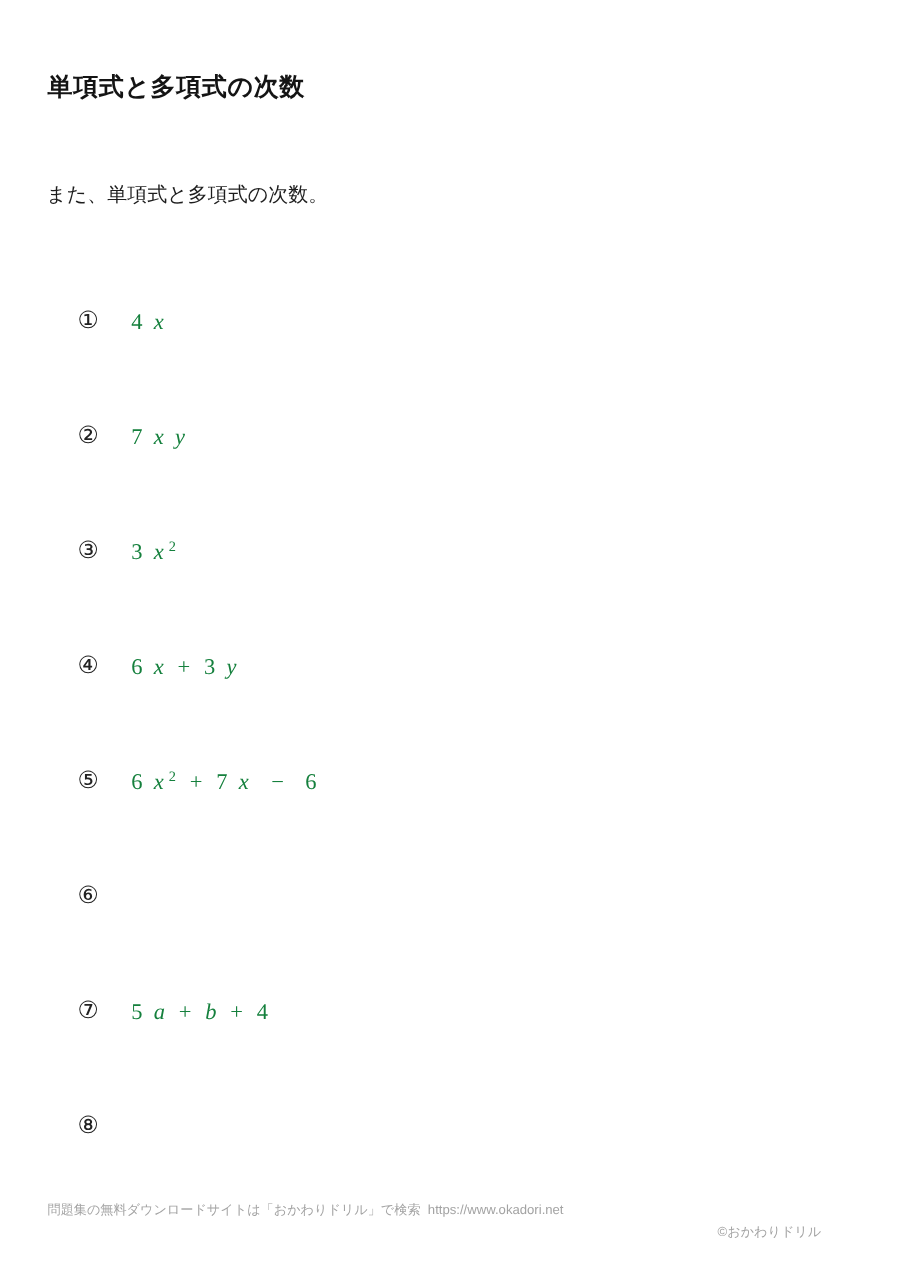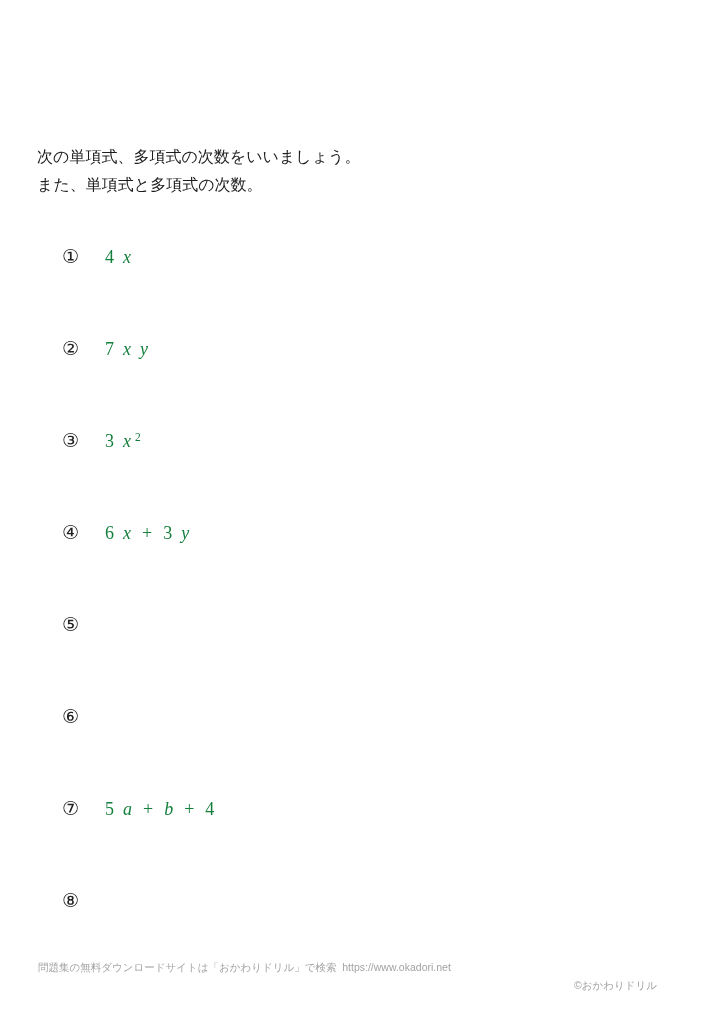--- a/index.html
+++ b/index.html
@@ -34,23 +34,23 @@
   }
   .footer{position:absolute;left:0;top:961px;width:724px;height:20px;font-size:10.5px;color:#a3a3a3;}
   .footer-left{position:absolute;left:38px;top:0;white-space:pre;}
   .footer-right{position:absolute;right:67px;top:18px;}
 </style>
 </head>
 <body>
 
 <div class="page">
 
+  <div class="title">単項式と多項式の次数</div>
 
   <div class="instructions">
-    <p>次の単項式、多項式の次数をいいましょう。</p>
     <p>また、単項式と多項式の次数。</p>
   </div>
 
   <div class="problems" id="problems">
       <div class="problem">
         <span class="pnum">①</span>
         <span class="expr"><span class="tk n">4</span><span class="tk v">x</span></span>
       </div>
       <div class="problem">
         <span class="pnum">②</span>
@@ -59,20 +59,21 @@
       <div class="problem">
         <span class="pnum">③</span>
         <span class="expr"><span class="tk n">3</span><span class="tk v">x</span><span class="tk s">2</span></span>
       </div>
       <div class="problem">
         <span class="pnum">④</span>
         <span class="expr"><span class="tk n">6</span><span class="tk v">x</span><span class="tk o">+</span><span class="tk n">3</span><span class="tk v">y</span></span>
       </div>
       <div class="problem">
         <span class="pnum">⑤</span>
+        <span class="expr"><span class="tk n">6</span><span class="tk v">x</span><span class="tk s">2</span><span class="tk o">+</span><span class="tk n">7</span><span class="tk v">x</span><span class="tk ow">−</span><span class="tk n">6</span></span>
       </div>
       <div class="problem">
         <span class="pnum">⑥</span>
       </div>
       <div class="problem">
         <span class="pnum">⑦</span>
         <span class="expr"><span class="tk n">5</span><span class="tk v">a</span><span class="tk o">+</span><span class="tk v">b</span><span class="tk o">+</span><span class="tk n">4</span></span>
       </div>
       <div class="problem">
         <span class="pnum">⑧</span>

